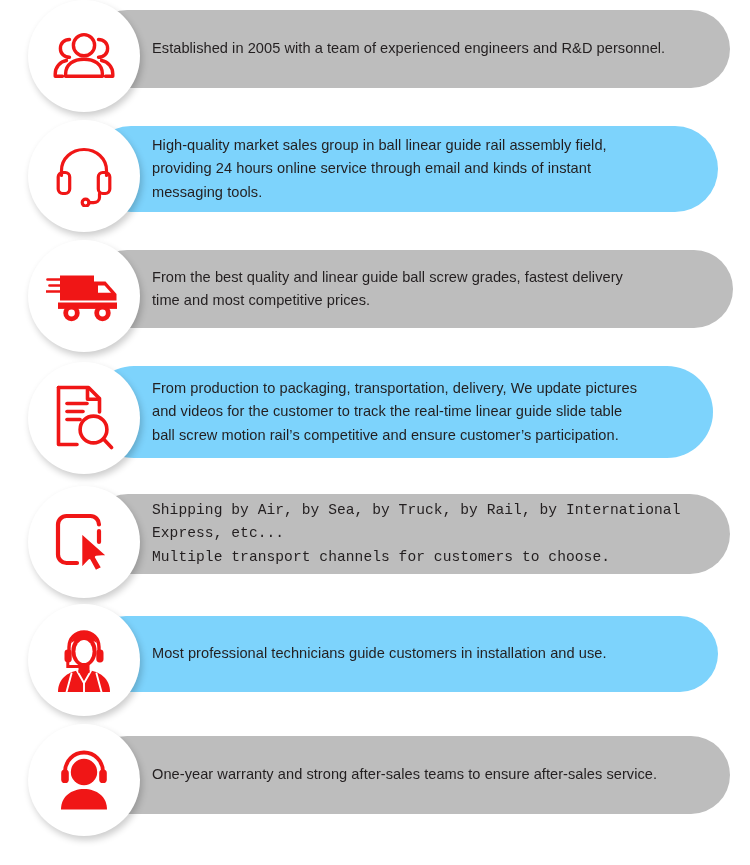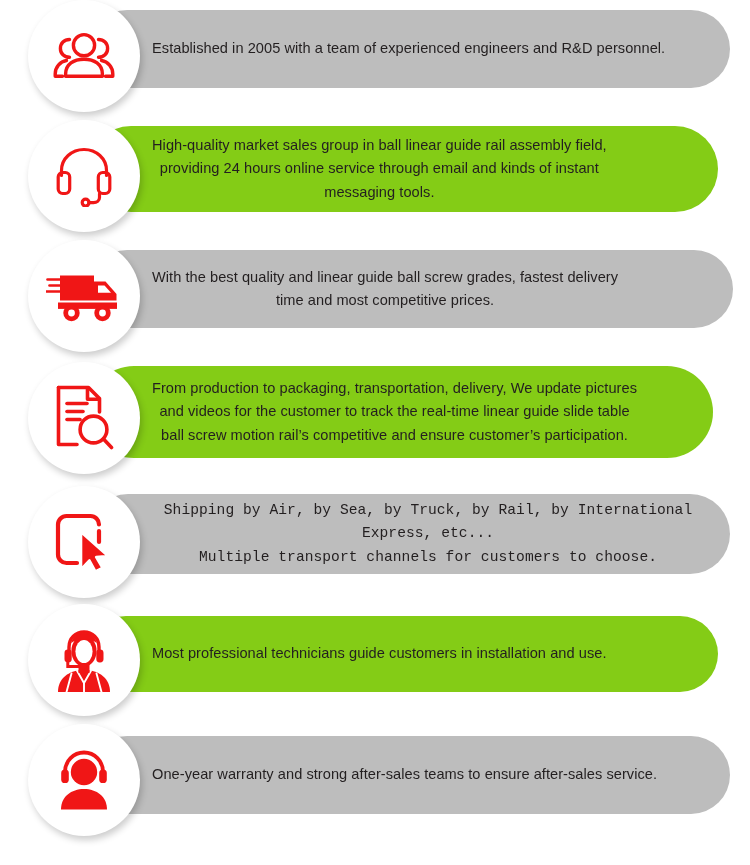--- a/index.html
+++ b/index.html
@@ -13,40 +13,39 @@
     height: 865px;
     font-family: "Liberation Sans", "DejaVu Sans", sans-serif;
     overflow: hidden;
     position: relative;
   }
 
   .feature-list {
     width: 750px;
     height: 846px;
     position: relative;
-    text-align: center;
   }
 
   .feature-row {
     position: absolute;
     left: 0;
     width: 750px;
   }
 
   
   .bar {
     position: absolute;
     left: 88px;
     border-radius: 60px;
     box-sizing: border-box;
     display: flex;
     align-items: center;
   }
   .bar.dark  { background: #bdbdbd; }
-  .bar.light { background: #84cc16; }
+  .bar.light { background: #7dd3fc; }
 
   .bar-text {
     margin: 0;
     padding-left: 64px;
     padding-right: 26px;
     color: #231f20;
     font-size: 14.6px;
     line-height: 23.5px;
     letter-spacing: 0.05px;
     white-space: pre-line;
@@ -143,21 +142,21 @@
           <path d="M44.5 48.8 L44.5 52.5 C44.5 55.8 41.7 57.6 38.5 57.6 L33.8 57.6"></path>
 
           <circle cx="30.6" cy="57.6" r="3.4"></circle>
         </svg>
       </span>
     </div>
   </div>
 
   <div class="feature-row" id="row-2">
     <div class="bar dark">
-      <p class="bar-text">With the best quality and linear guide ball screw grades, fastest delivery
+      <p class="bar-text">From the best quality and linear guide ball screw grades, fastest delivery
 time and most competitive prices.</p>
     </div>
     <div class="medallion">
       <span>
         <svg width="76" height="52" viewBox="0 0 76 52" fill="none">
 
           <g stroke="#f01616" stroke-width="2.6" stroke-linecap="round">
             <line x1="1.5" y1="9.5" x2="17" y2="9.5"></line>
             <line x1="3.5" y1="15.5" x2="18" y2="15.5"></line>
             <line x1="0.5" y1="21.5" x2="18" y2="21.5"></line>

